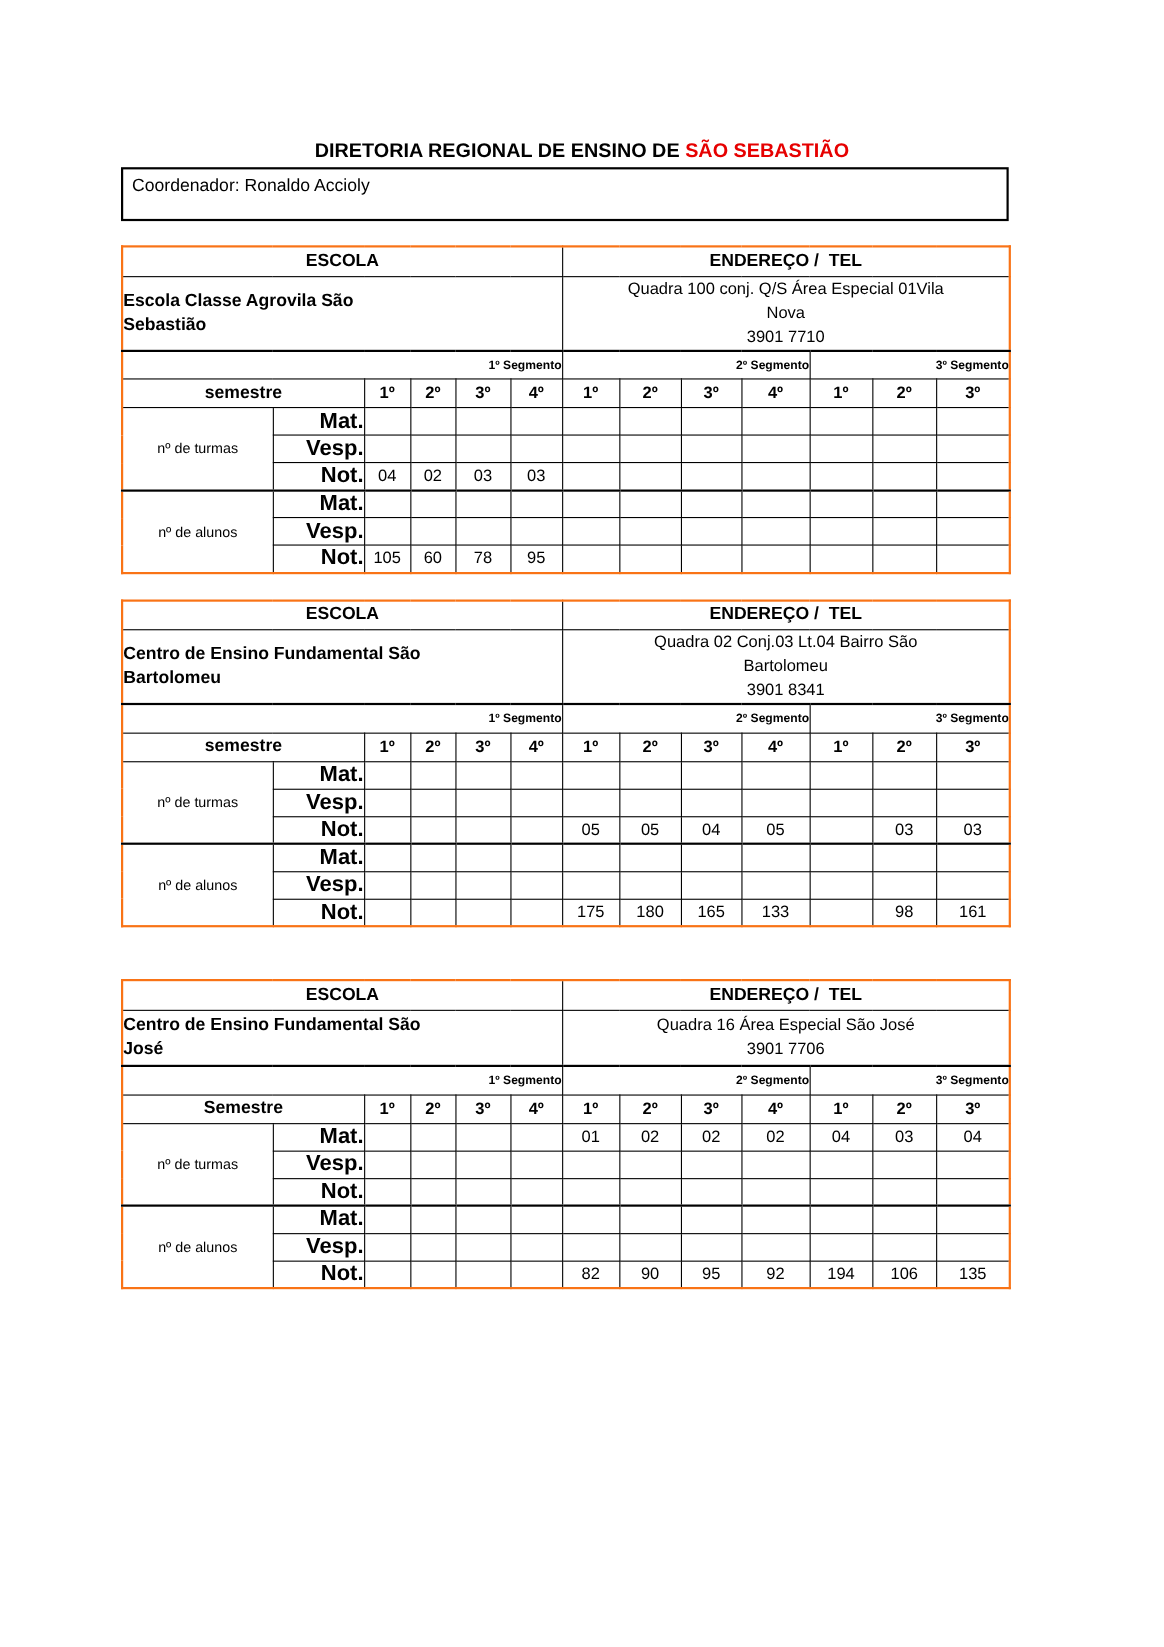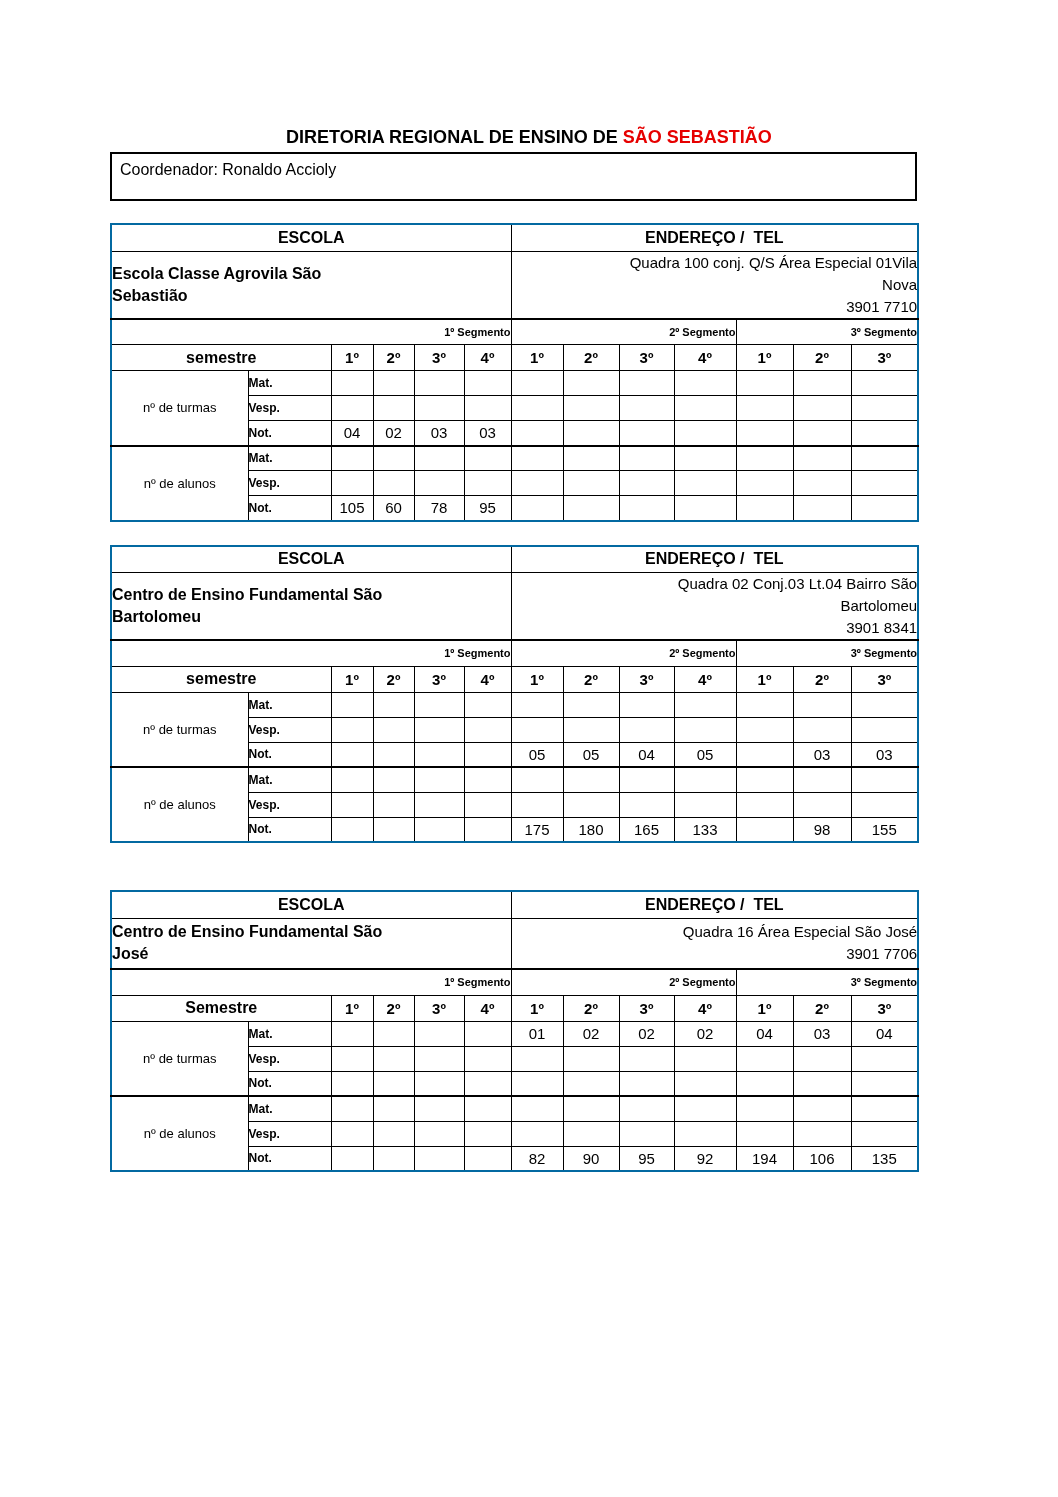--- a/index.html
+++ b/index.html
@@ -4,34 +4,34 @@
 <style>
   html,body{margin:0;padding:0;background:#fff;}
   .page{position:relative;width:1058px;height:1497px;background:#ffffff;overflow:hidden;
         font-family:"Liberation Sans",sans-serif;color:#000;}
   .title{margin:126px 0 0 0;text-align:center;font-size:18px;font-weight:bold;line-height:22px;}
   .cbox{margin:4px 0 0 110px;width:807px;border:2px solid #000;box-sizing:border-box;}
   .cbox-hdr{height:25px;line-height:25px;border-bottom:1px solid #000;text-align:center;
             font-weight:bold;font-size:16px;}
   .cbox-body{height:45px;display:flex;align-items:flex-end;padding:0 0 20px 8px;font-size:16px;box-sizing:border-box;}
   table.school{border-collapse:collapse;table-layout:fixed;width:807px;margin-left:110px;
-               border:2px solid #0369a1;}
+               border:2px solid #f97316;}
   .gap1{margin-top:22px;} .gap2{margin-top:23px;} .gap3{margin-top:47px;}
   table.school td{border:1px solid #000;vertical-align:middle;overflow:hidden;padding:0;}
   td.hdr{font-weight:bold;font-size:16px;text-align:center;}
   td.hdrpre{white-space:pre;}
   td.name{font-weight:bold;font-size:16px;text-align:left;vertical-align:top;
           padding:2px 6px;line-height:22px;white-space:pre-line;}
-  td.addr{font-size:15px;text-align:right;vertical-align:top;padding:2px 6px;line-height:22px;
+  td.addr{font-size:15px;text-align:center;vertical-align:top;padding:2px 6px;line-height:22px;
           white-space:pre-line;}
   tr.segrow td{border-top:2px solid #000;font-weight:bold;font-size:11px;text-align:right;}
   td.sem{font-weight:bold;font-size:16px;text-align:center;}
   td.colh{font-weight:bold;font-size:15px;text-align:center;}
   td.grp{font-size:13px;text-align:center;font-weight:normal;}
-  td.shift{font-weight:bold;font-size:12px;text-align:left;}
+  td.shift{font-weight:bold;font-size:20px;text-align:right;}
   td.val{font-size:15px;text-align:center;}
   tr.grpstart td{border-top:2px solid #000;}
   tr.hrow{height:27px;} tr.segrow{height:26px;} tr.colrow{height:26px;} tr.datarow{height:25px;}
   tr.namerow-tall{height:52px;} tr.namerow-short{height:51px;}
 </style>
 </head>
 <body>
 
 <div class="page">
 
@@ -304,21 +304,21 @@
     <td class="val"></td>
           <td class="val"></td>
           <td class="val"></td>
           <td class="val"></td>
           <td class="val">175</td>
           <td class="val">180</td>
           <td class="val">165</td>
           <td class="val">133</td>
           <td class="val"></td>
           <td class="val">98</td>
-          <td class="val">155</td>
+          <td class="val">161</td>
         </tr>
   </tbody>
     </table>
 
   <table class="school gap3">
     <colgroup>
         <col style="width:137px">
         <col style="width:83px">
         <col style="width:42px">
         <col style="width:41px">

